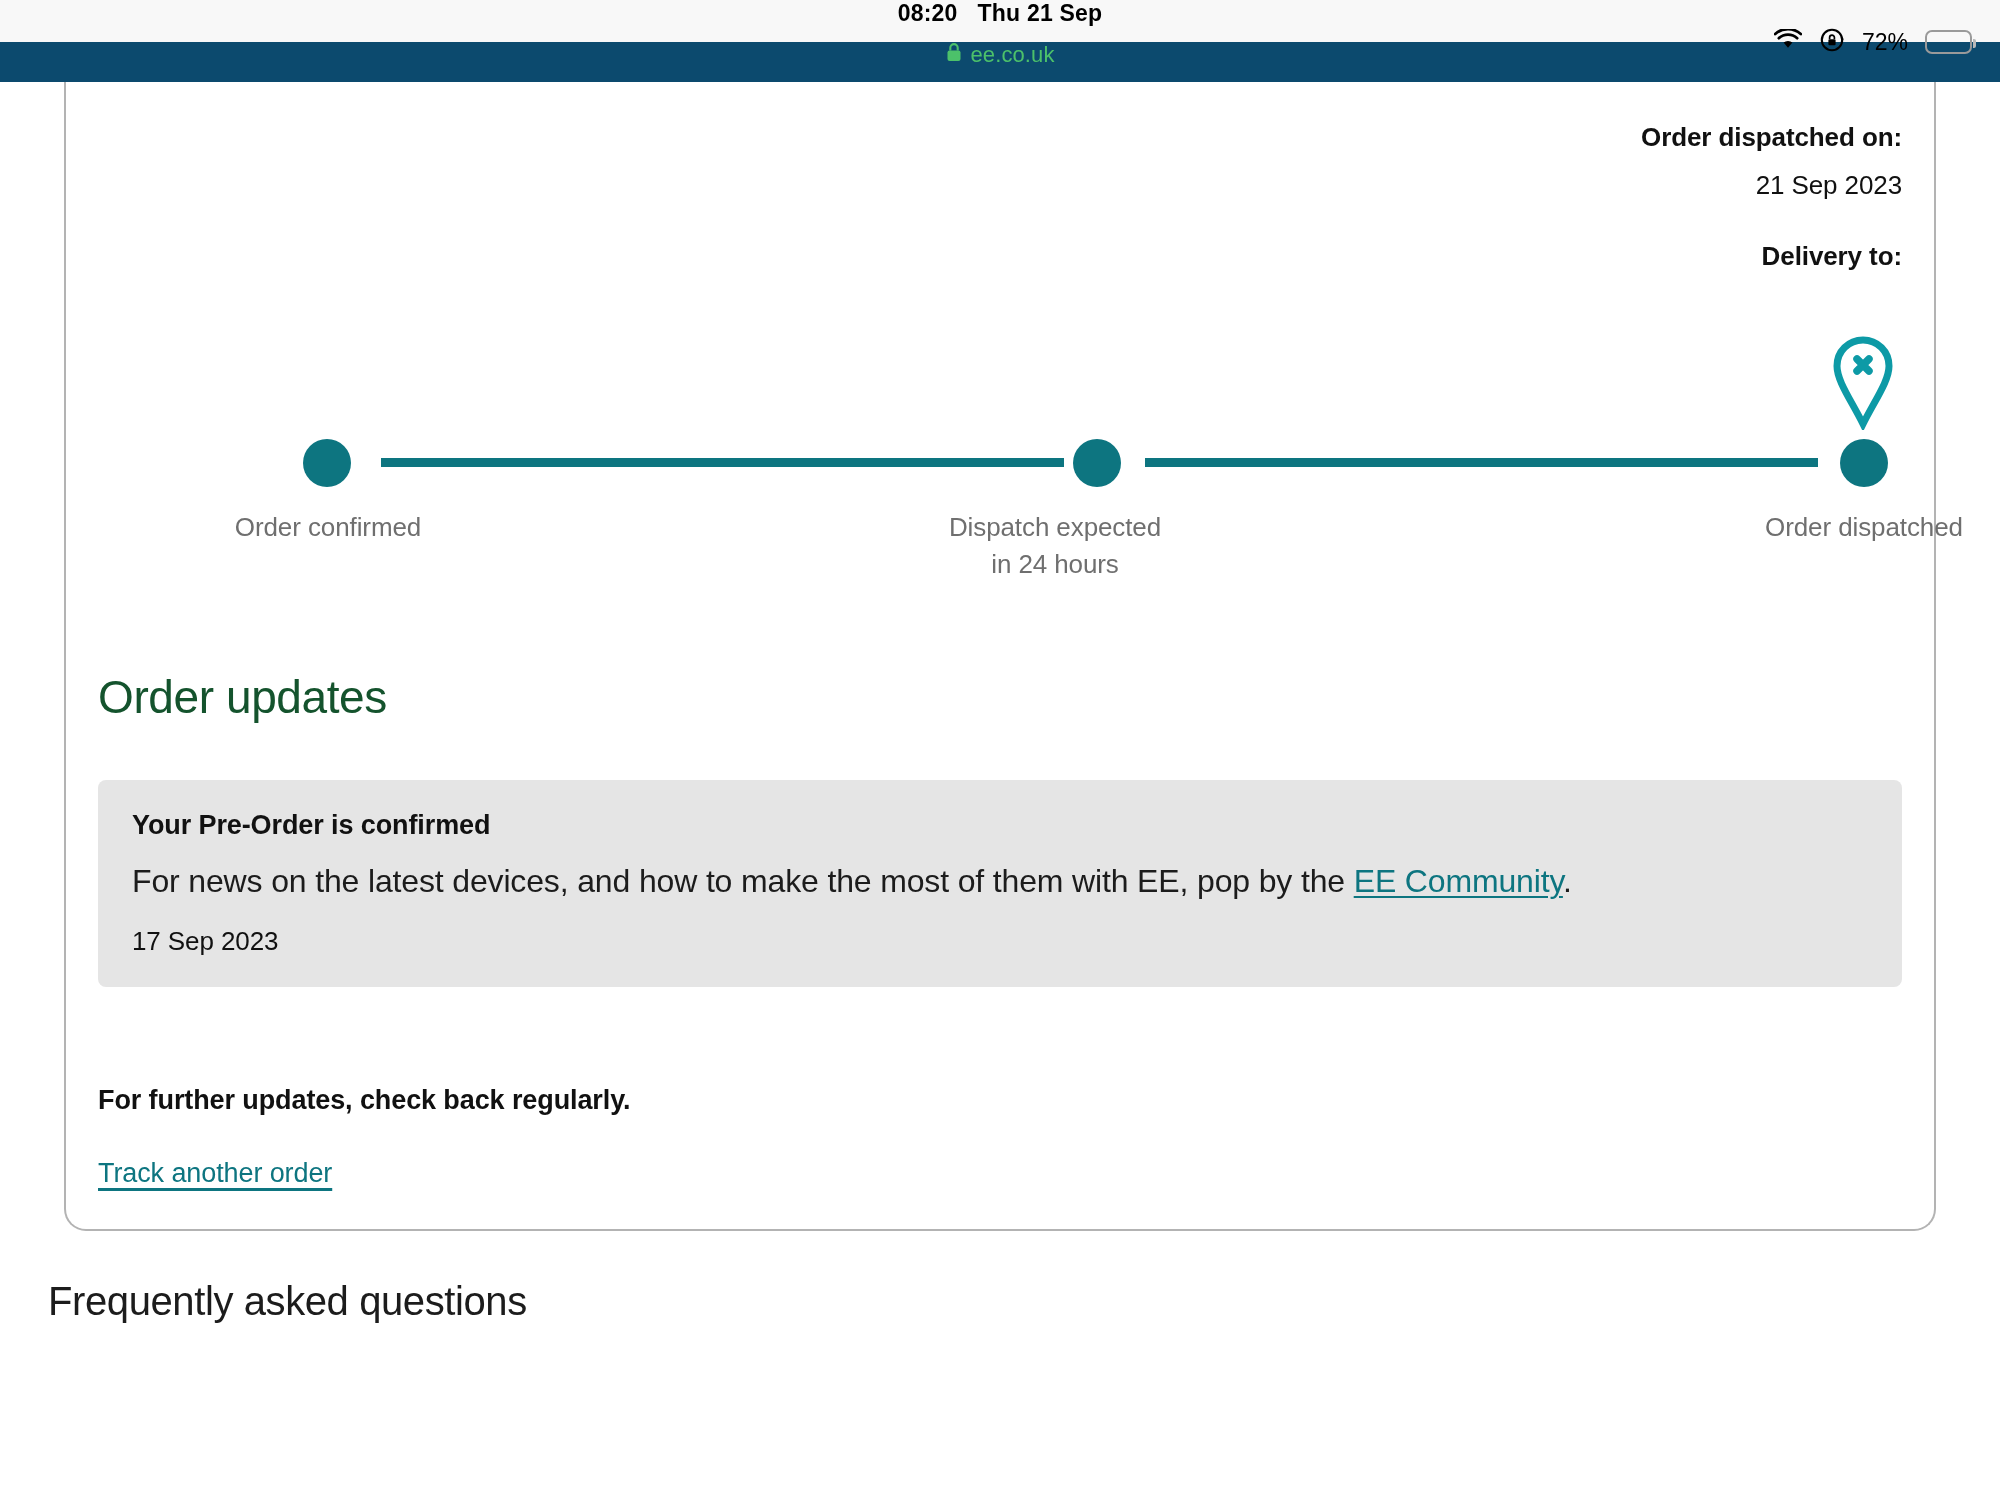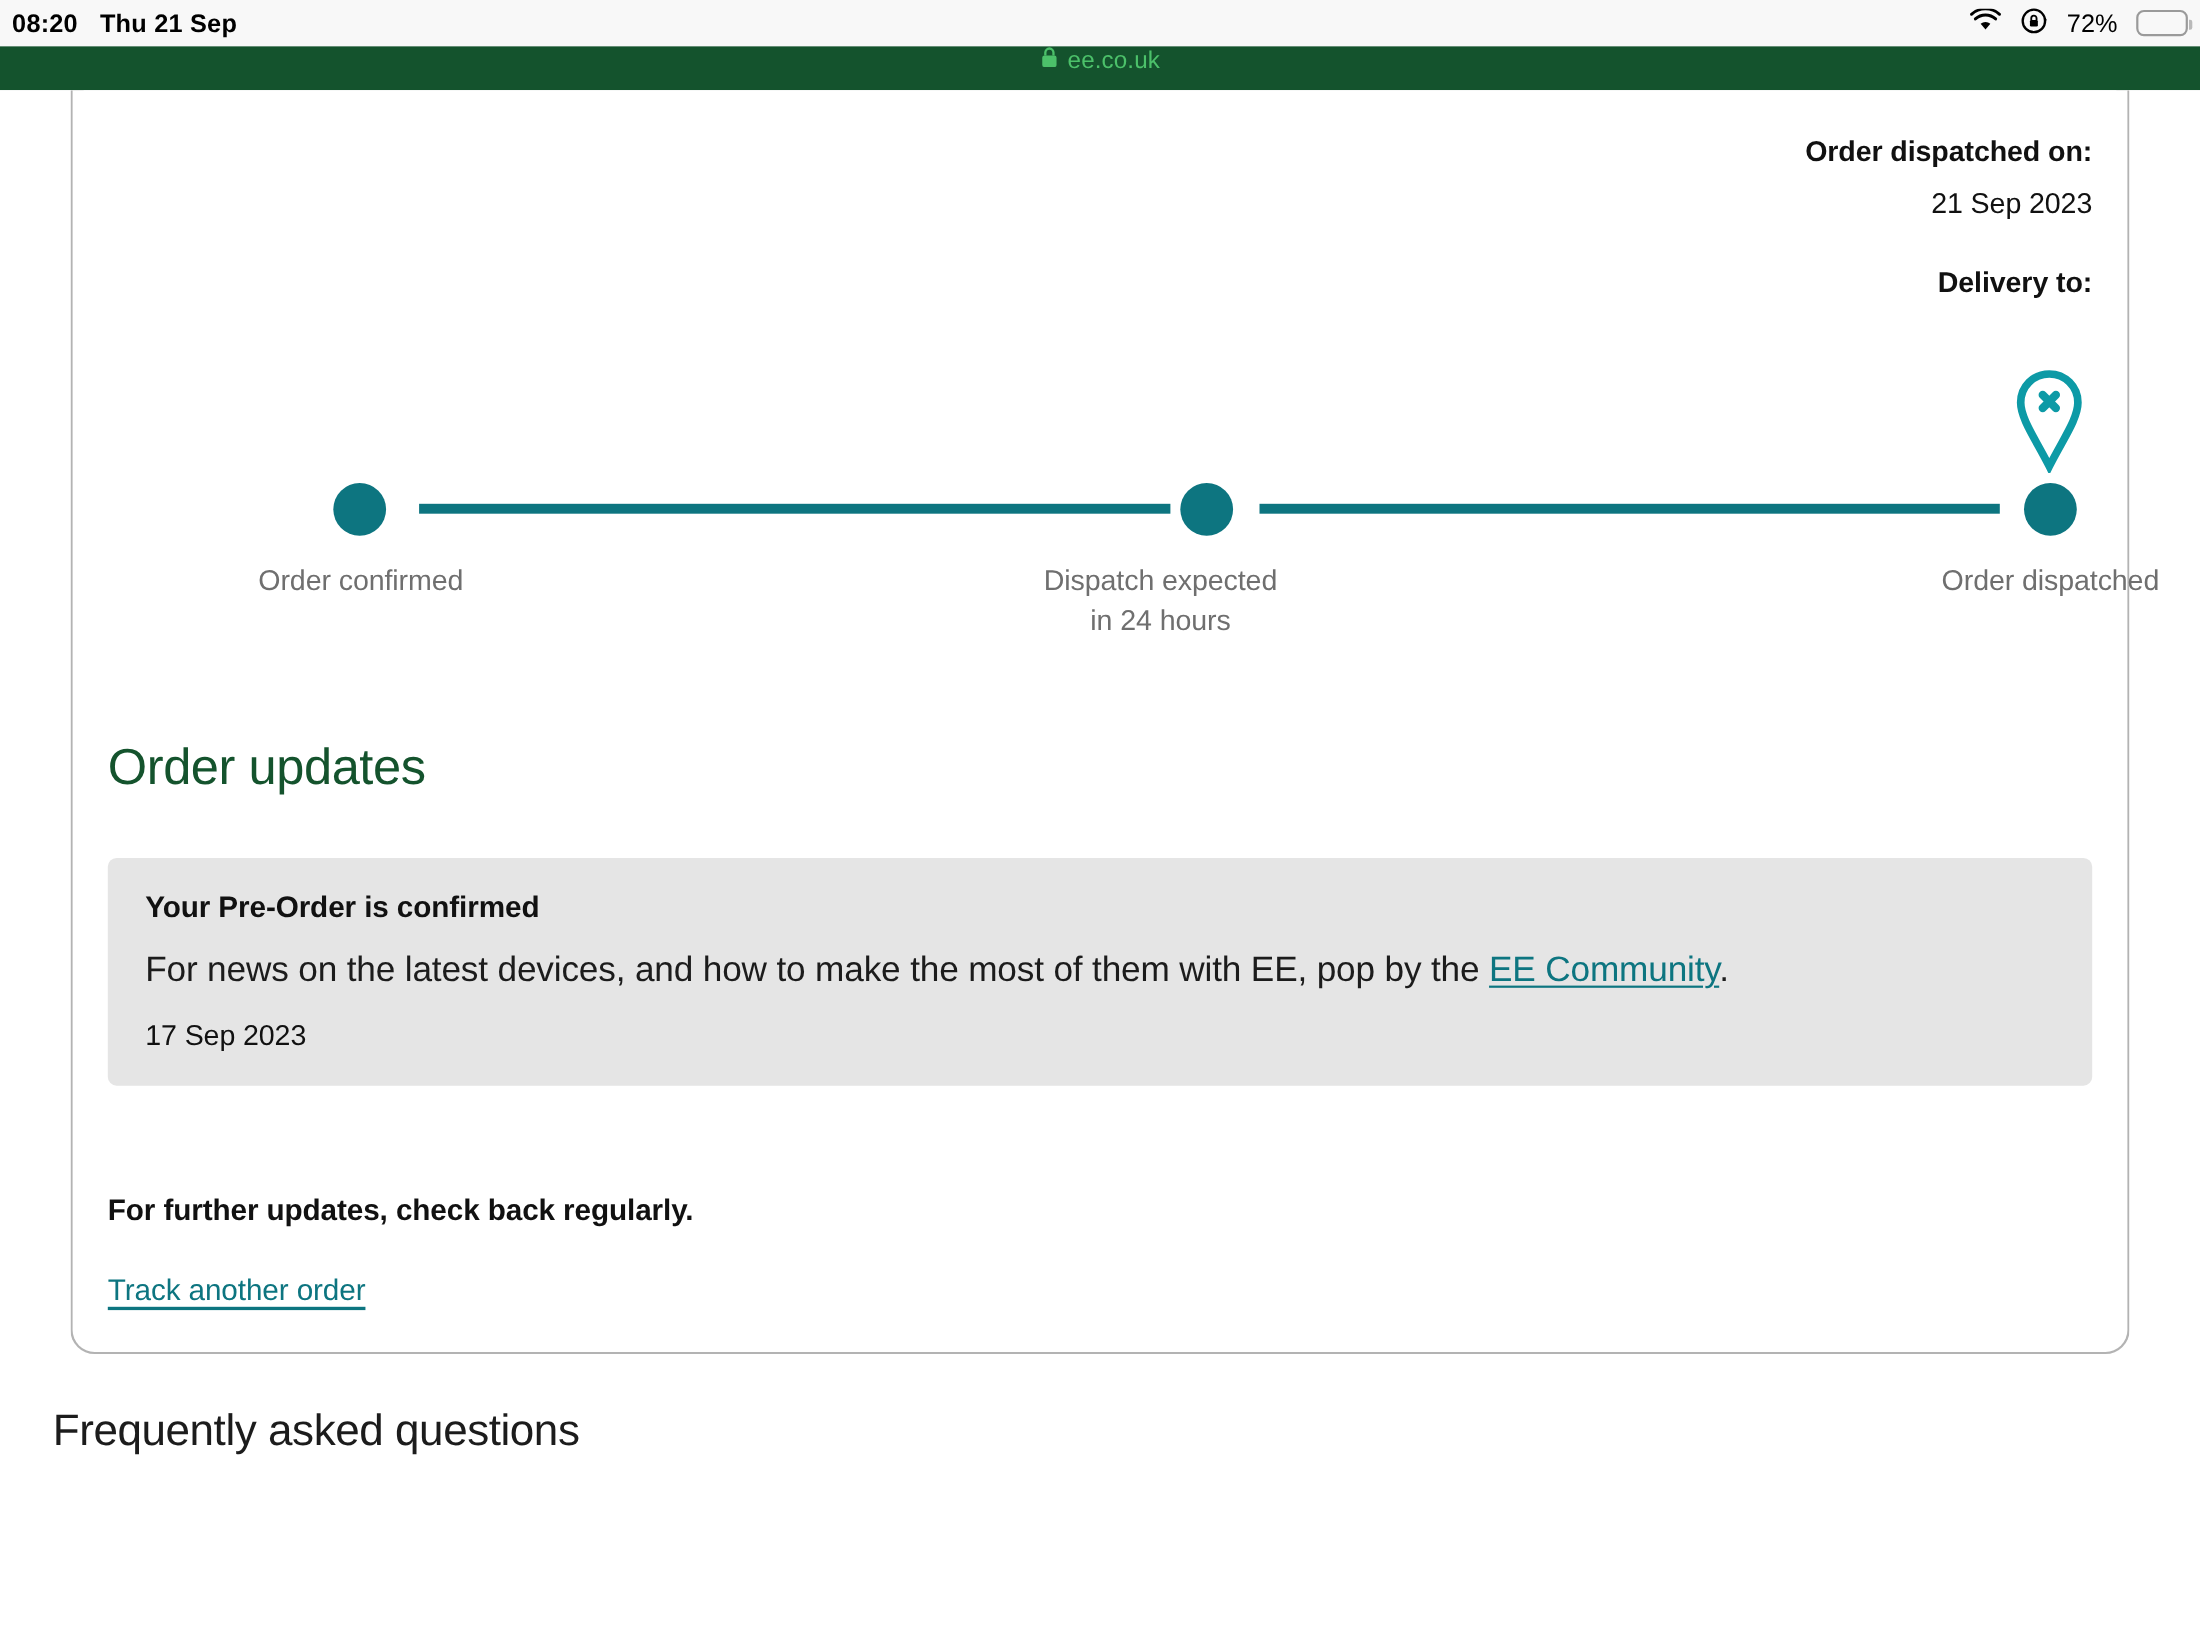--- a/index.html
+++ b/index.html
@@ -12,21 +12,22 @@
     overflow: hidden;
   }
 
   
   .statusbar {
     position: relative;
     height: 42px;
     background: #f8f8f8;
     display: flex;
     align-items: center;
-    padding: 0 11px;
+    padding: 0 28px;
+    flex-direction: column;
   }
   .status-left {
     display: flex;
     align-items: baseline;
     gap: 20px;
     font-size: 23px;
     font-weight: 600;
     color: #000;
     letter-spacing: 0.2px;
   }
@@ -62,21 +63,21 @@
   .batt-fill {
     height: 100%;
     width: 72%;
     background: #000;
     border-radius: 3px;
   }
 
   
   .urlbar {
     height: 40px;
-    background: #14532d;
+    background: #0c4a6e;
     display: flex;
     align-items: flex-start;
     justify-content: center;
   }
   .url-chip {
     display: flex;
     align-items: center;
     gap: 9px;
     font-size: 22px;
     color: #4cc16a;

